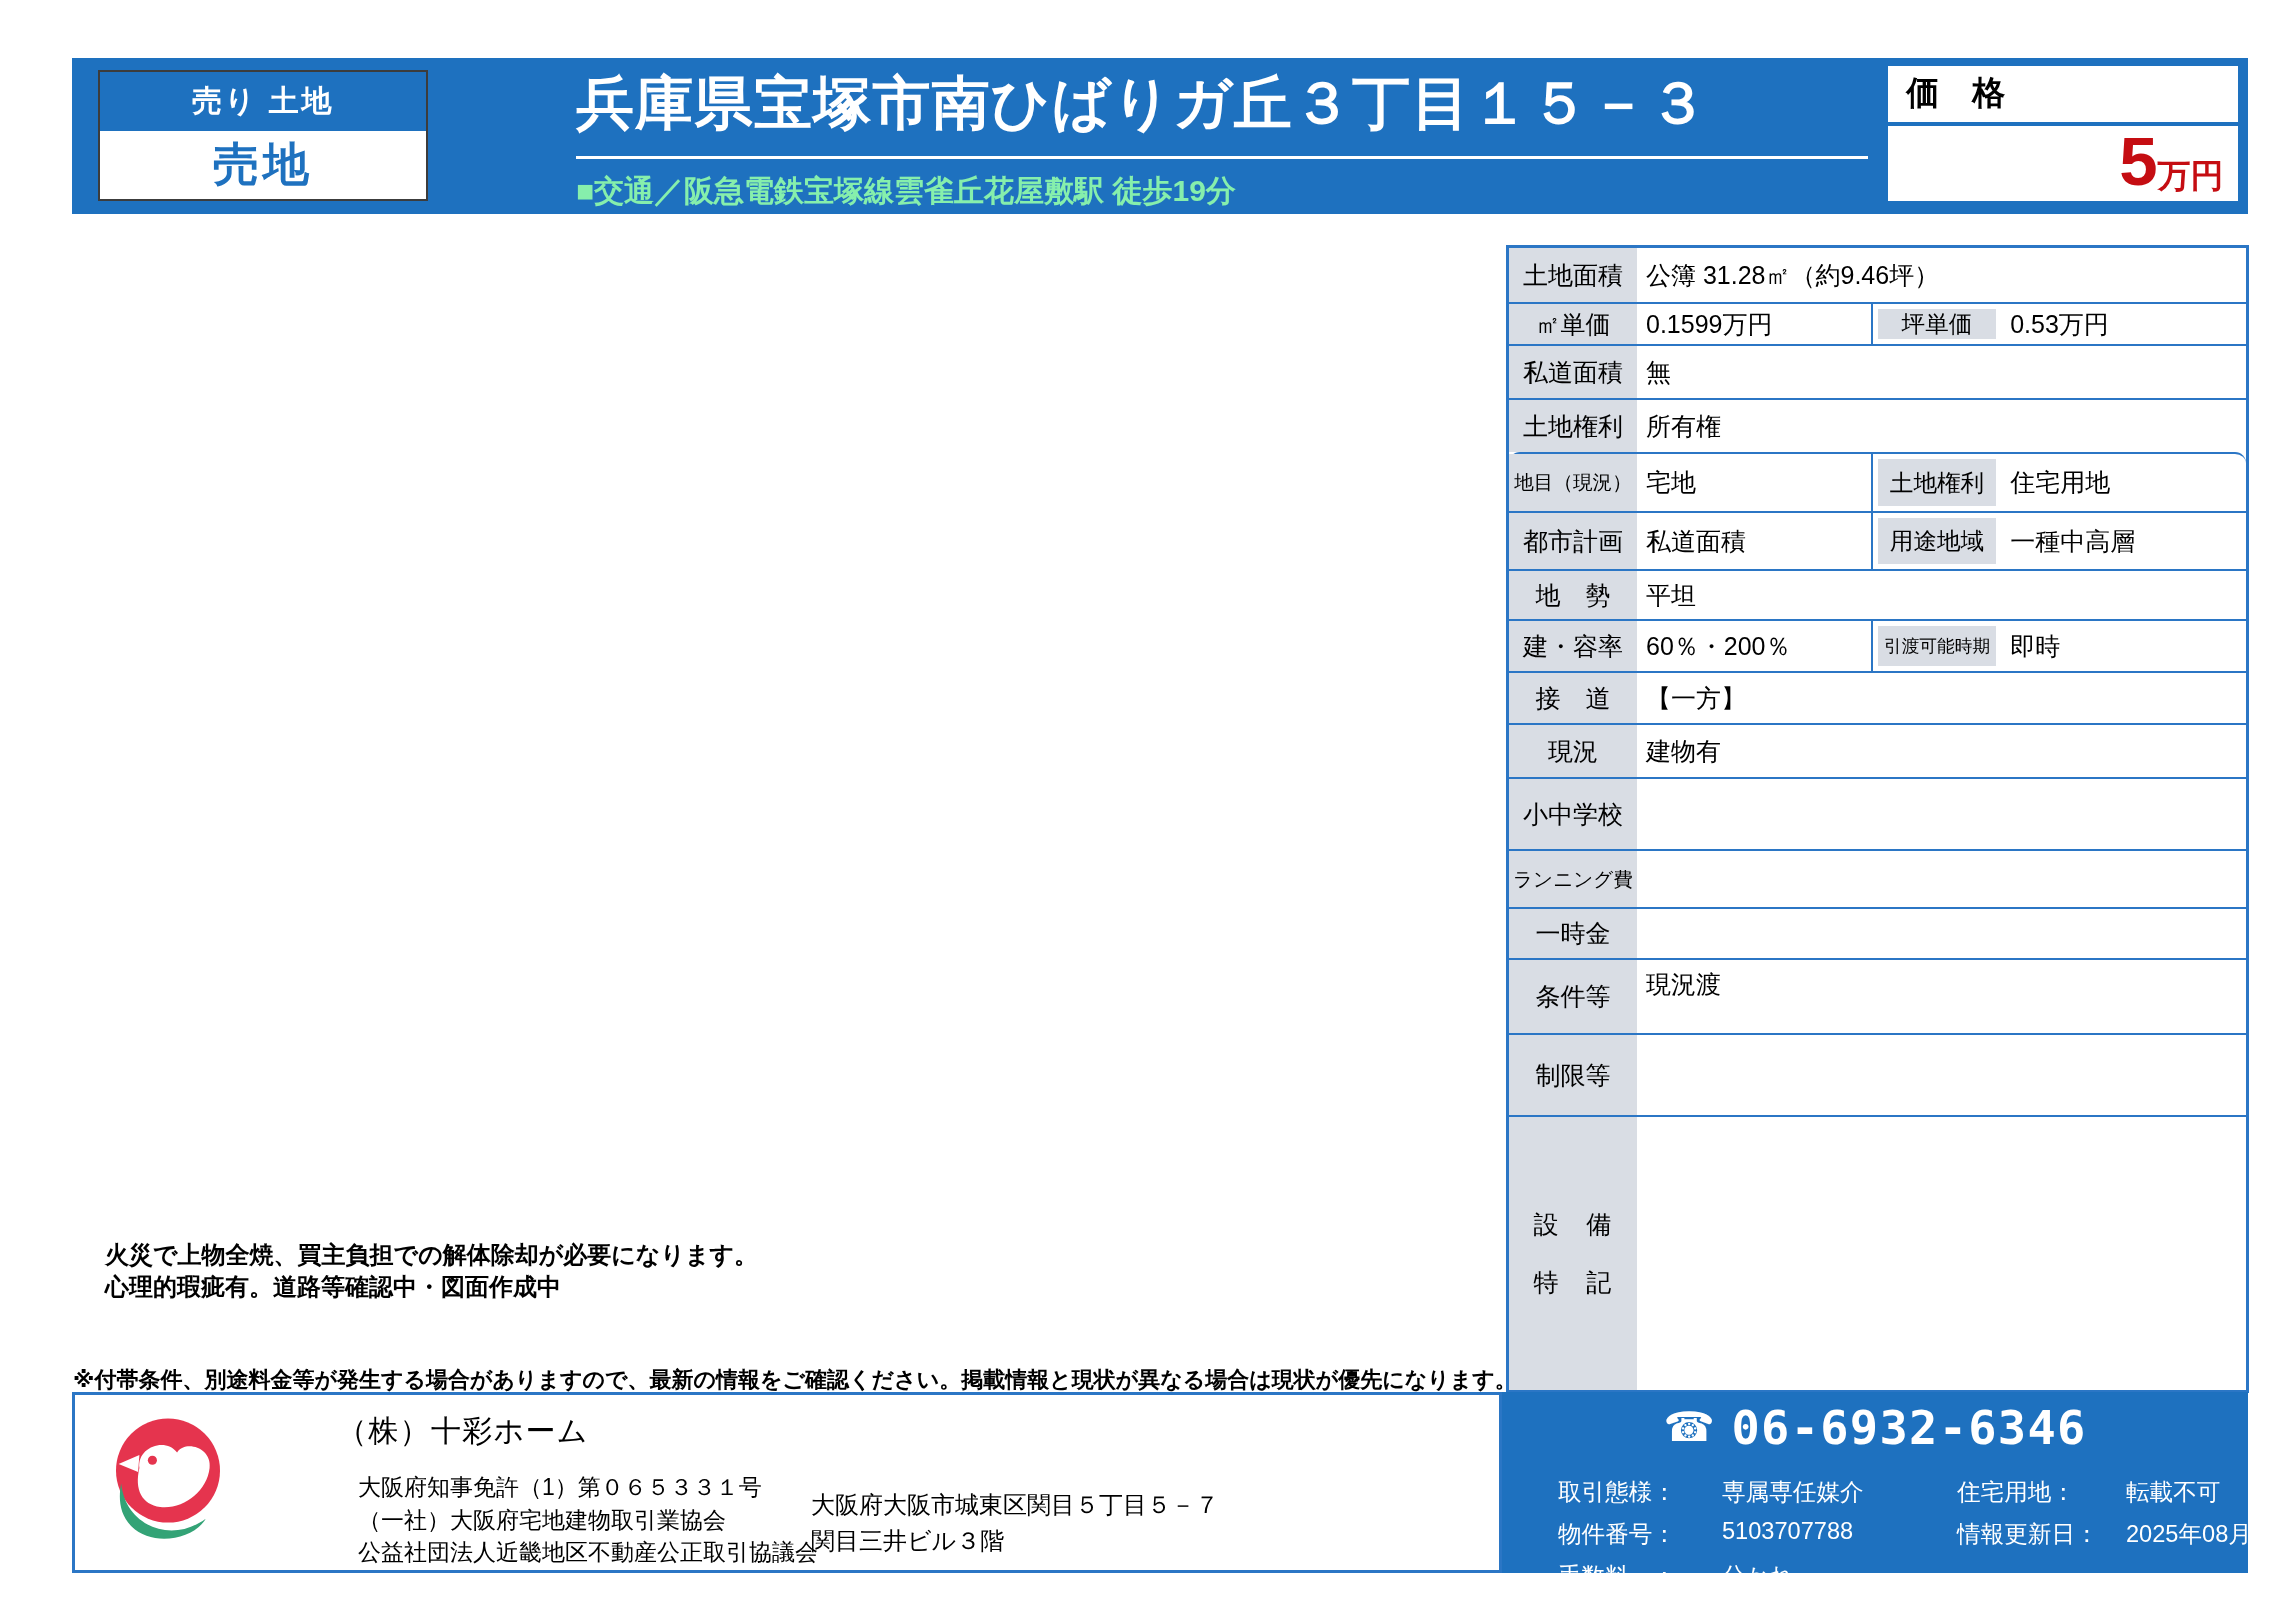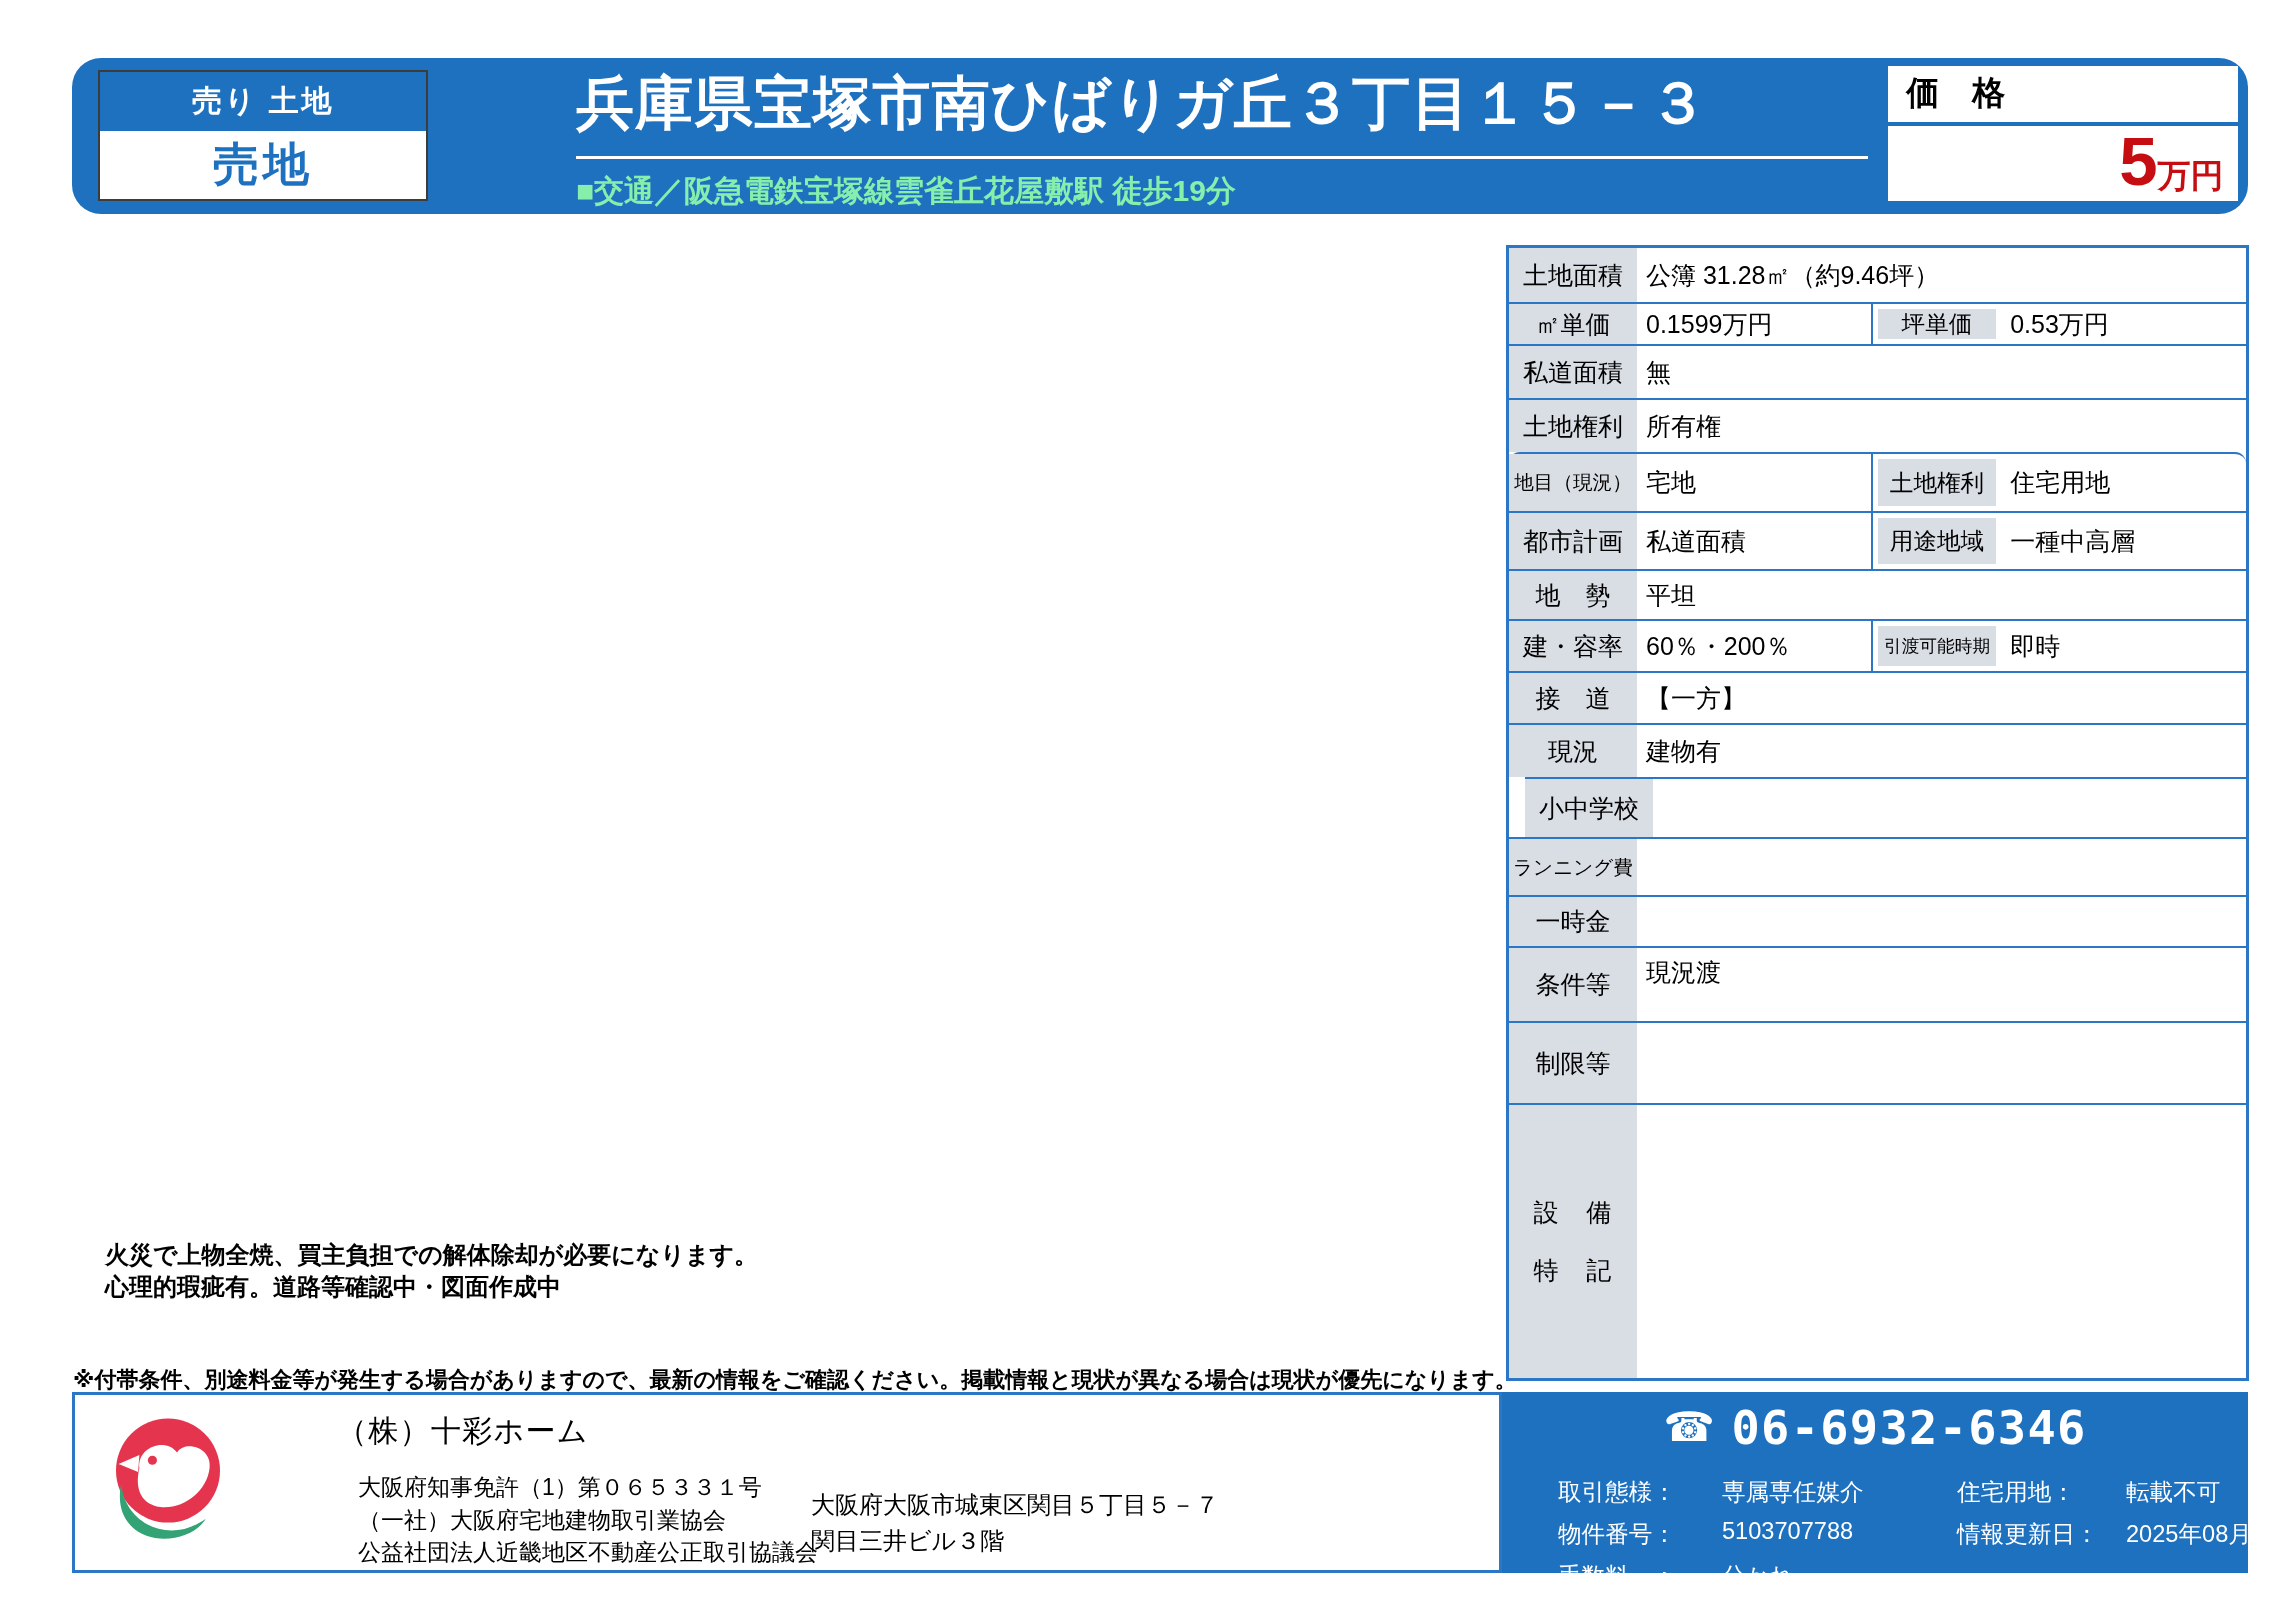--- a/index.html
+++ b/index.html
@@ -6,21 +6,21 @@
     --blue:#1e71bf;
     --tblue:#2b76c5;
     --gray:#d9dde4;
     --red:#c50d12;
   }
   html,body{margin:0;padding:0;background:#ffffff;}
   .page{position:relative;width:2295px;height:1623px;background:#ffffff;overflow:hidden;
         font-family:"Liberation Sans","DejaVu Sans",sans-serif;color:#000;}
 
   
-  .header{position:absolute;left:72px;top:58px;width:2176px;height:156px;background:var(--blue);border-radius:29px;}
+  .header{position:absolute;left:72px;top:58px;width:2176px;height:156px;background:var(--blue);}
   .badge{position:absolute;left:26px;top:12.4px;width:330px;height:131px;background:#fff;
          border:2px solid #3c3c3c;box-sizing:border-box;}
   .badge-top{height:59px;background:var(--blue);color:#fff;display:flex;align-items:center;
              justify-content:center;font-size:30px;font-weight:bold;letter-spacing:2.6px;}
   .badge-main{height:68px;display:flex;align-items:center;justify-content:center;
               color:var(--blue);font-size:46px;font-weight:bold;letter-spacing:3.9px;}
   .title{position:absolute;left:504px;top:6.5px;color:#fff;font-size:58px;font-weight:bold;
          letter-spacing:1.3px;white-space:nowrap;}
   .title-underline{position:absolute;left:504px;top:98px;width:1292px;height:3.3px;background:#fff;}
   .subtitle{position:absolute;left:504px;top:113px;color:#86efac;font-size:30px;font-weight:bold;white-space:nowrap;}
@@ -44,21 +44,21 @@
   .th.sm{font-size:19.6px;}
   .td{flex:1;display:flex;align-items:center;padding-left:9px;font-size:25px;box-sizing:border-box;}
   .td.v1{width:236px;flex:none;border-right:2.6px solid var(--tblue);}
   .th2{width:128px;flex:none;background:var(--gray);border:5.2px solid #fff;box-sizing:border-box;
        display:flex;align-items:center;justify-content:center;font-size:23.6px;text-align:center;}
   .th2.sm{font-size:17.7px;}
   .td2{flex:1;display:flex;align-items:center;padding-left:9.2px;font-size:25px;}
   .td.top{align-items:flex-start;padding-top:7.9px;}
   .r0{height:54px;} .r1{height:42px;} .r2{height:54px;} .r3{height:54px;}
   .r4{height:59px;border-radius:11px;} .r5{height:58px;} .r6{height:50px;} .r7{height:52px;}
-  .r8{height:52px;} .r9{height:54px;} .r10{height:60px;margin-left:16px;} .r11{height:58px;}
+  .r8{height:52px;} .r9{height:54px;} .r10{height:72px;} .r11{height:58px;}
   .r12{height:51px;} .r13{height:75px;} .r14{height:82px;} .r15{height:275px;}
   .r15 .th{line-height:2.3;letter-spacing:1.3px;}
   .ml{white-space:pre-line;}
 
   
   .notes{position:absolute;left:105px;top:1239px;font-size:24px;font-weight:bold;line-height:1.32;}
   .disclaimer{position:absolute;left:73px;top:1365px;font-size:22px;font-weight:bold;white-space:nowrap;}
 
   
   .footer-left{position:absolute;left:72px;top:1392px;width:1430px;height:181px;background:#fff;

